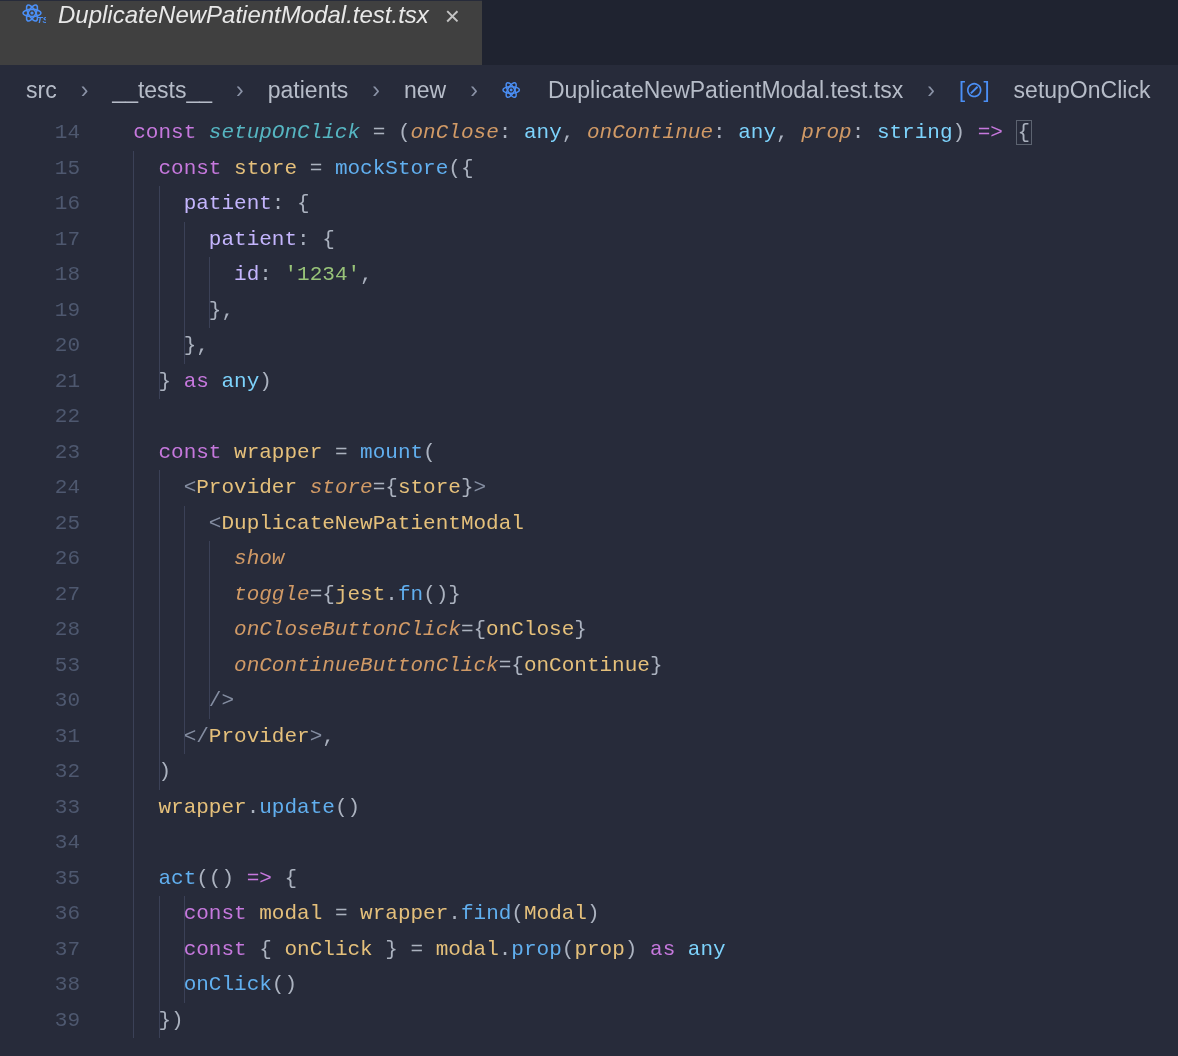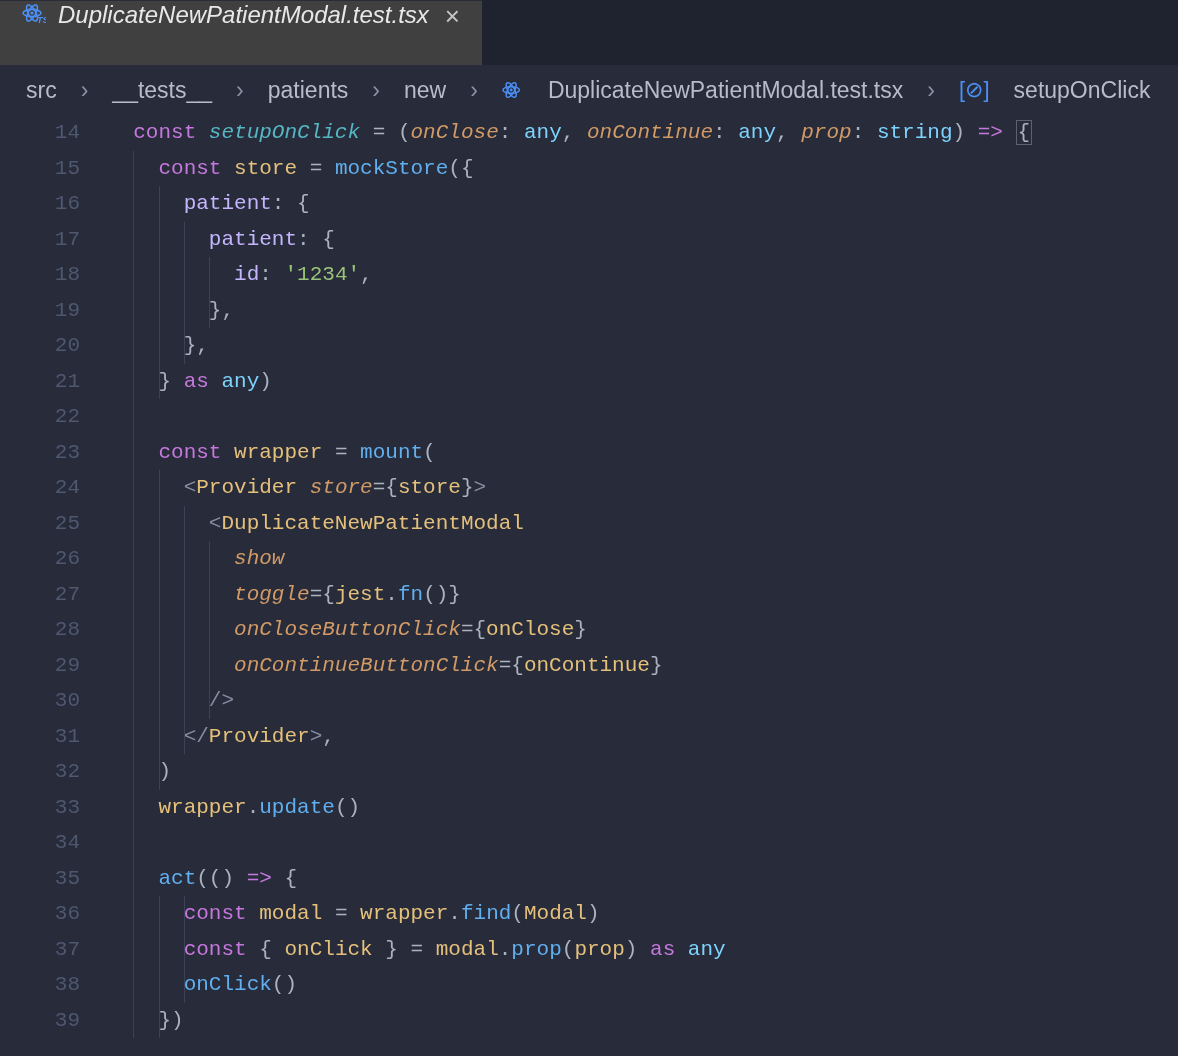--- a/index.html
+++ b/index.html
@@ -141,21 +141,21 @@
       <div>19</div>
       <div>20</div>
       <div>21</div>
       <div>22</div>
       <div>23</div>
       <div>24</div>
       <div>25</div>
       <div>26</div>
       <div>27</div>
       <div>28</div>
-      <div>29</div>
+      <div>53</div>
       <div>30</div>
       <div>31</div>
       <div>32</div>
       <div>33</div>
       <div>34</div>
       <div>35</div>
       <div>36</div>
       <div>37</div>
       <div>38</div>
       <div>39</div>

